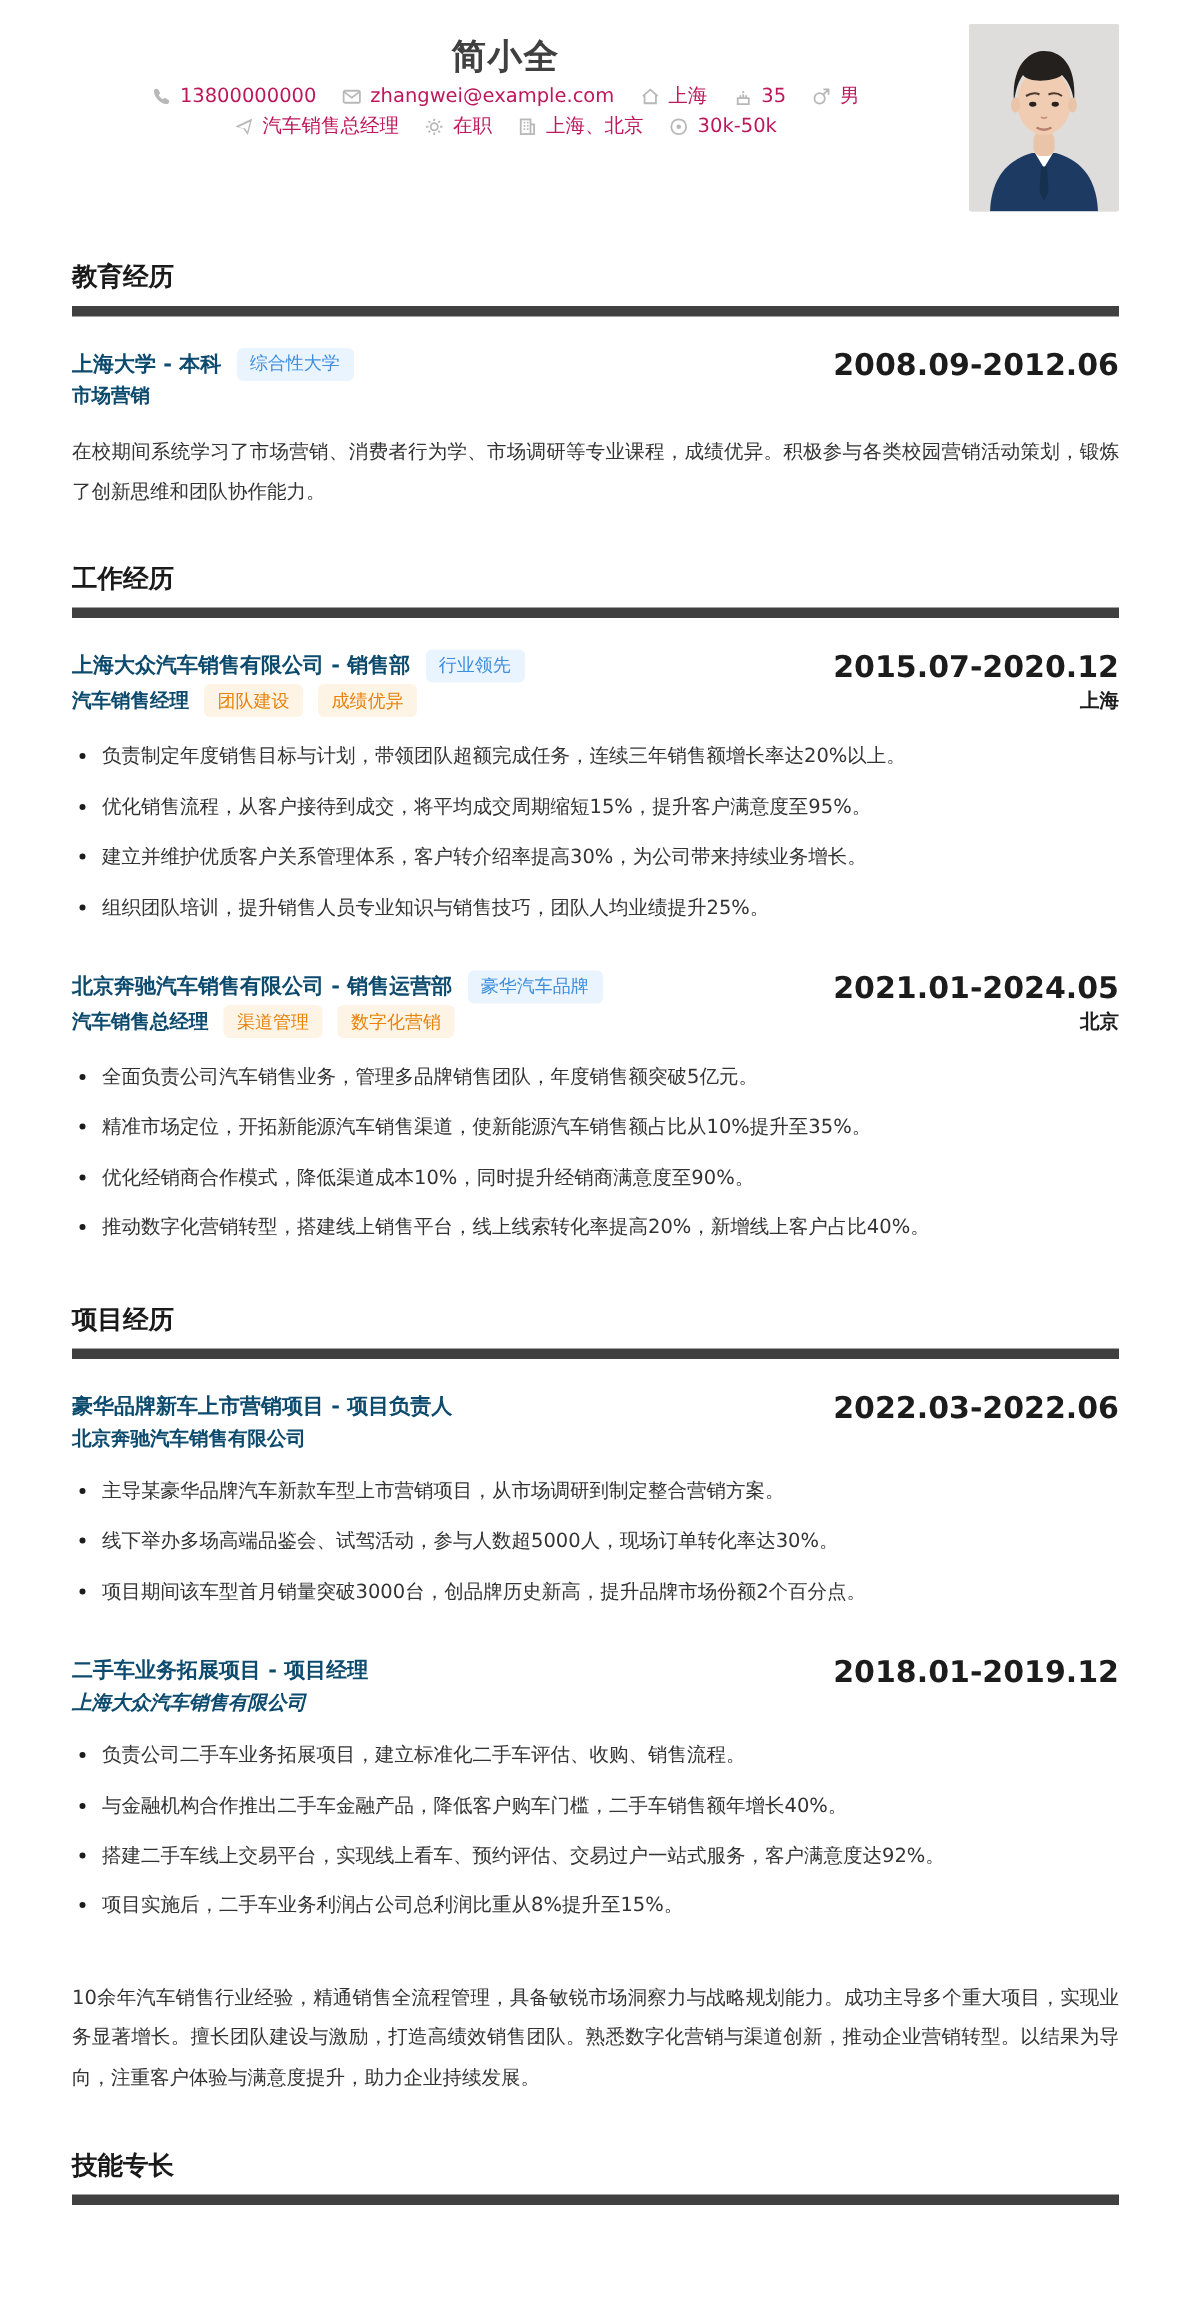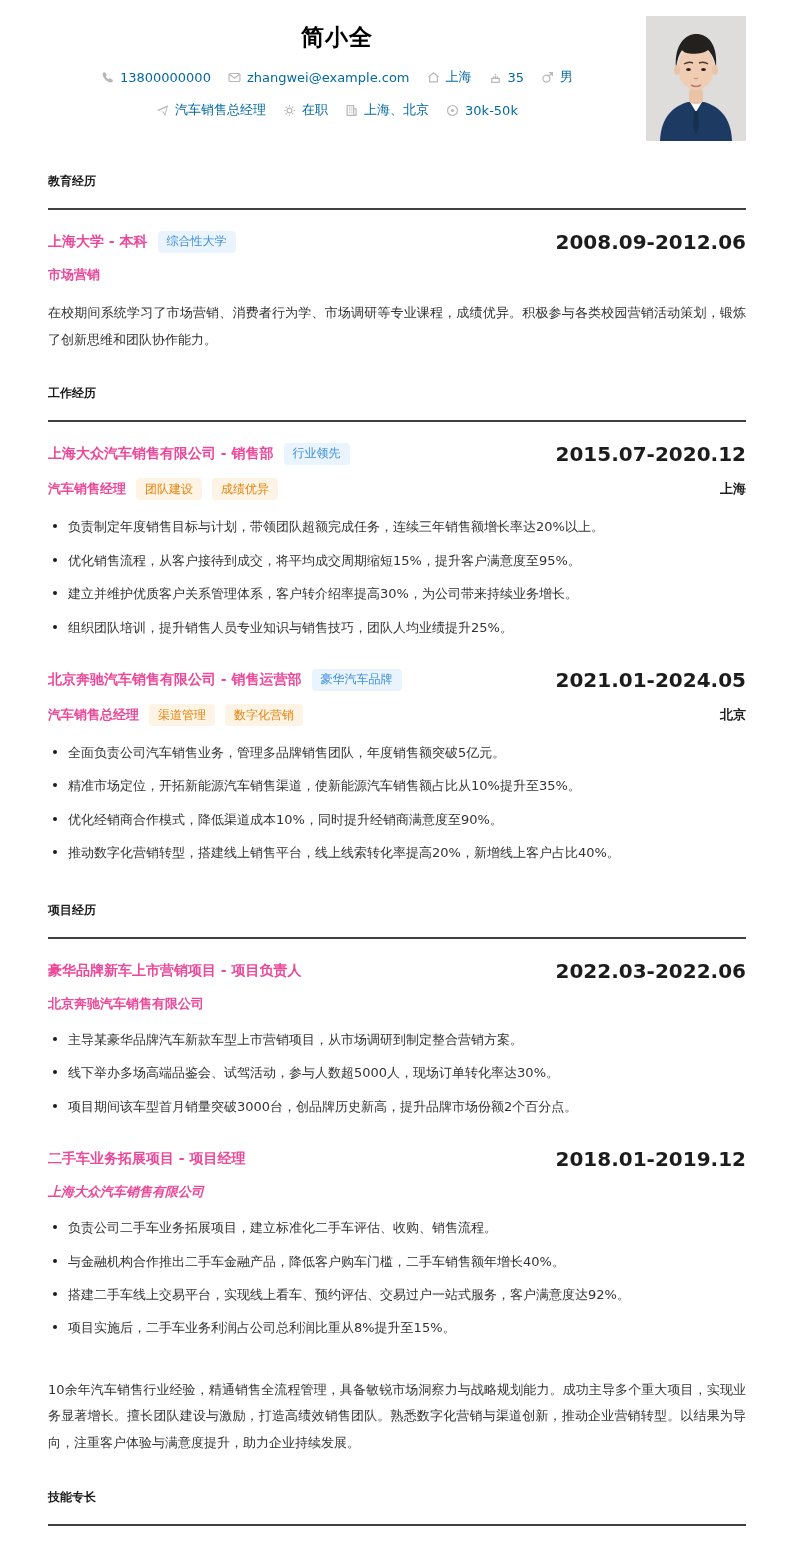--- a/index.html
+++ b/index.html
@@ -7,42 +7,42 @@
   body {
     width:794px; min-height:1547px; margin:0 auto;
     font-family:"DejaVu Sans","Liberation Sans",sans-serif;
     color:#333; font-size:13px;
   }
   .page { padding:16px 48px 40px; }
 
   
   .header { display:flex; align-items:flex-start; }
   .header-main { flex:1; text-align:center; padding-top:6px; }
-  .name { font-size:23px; font-weight:bold; color:#000000; letter-spacing:1px; }
-  .contact-row { margin-top:15px; display:flex; justify-content:center; align-items:center;
-                 flex-wrap:wrap; column-gap:17px; row-gap:10px; color:#0369a1; font-size:13px; }
+  .name { font-size:23px; font-weight:bold; color:#404040; letter-spacing:1px; }
+  .contact-row { margin-top:2px; display:flex; justify-content:center; align-items:center;
+                 flex-wrap:wrap; column-gap:17px; row-gap:10px; color:#be185d; font-size:13px; }
   .contact-item { display:inline-flex; align-items:center; gap:6px; white-space:nowrap; }
   .cicon { width:13px; height:13px; display:inline-block; flex:0 0 auto; }
   .cicon svg { width:13px; height:13px; display:block; }
   .photo { width:100px; height:125px; margin-left:20px; flex:0 0 auto; overflow:hidden;
            background:#d9d9d9; border-radius:2px; }
   .photo svg { width:100%; height:100%; display:block; }
 
   
   .section { margin-top:32px; }
-  .section-title { font-size:12px; font-weight:bold; color:#1a1a1a;
-                   padding-bottom:18px; border-bottom:2px solid #404040; }
+  .section-title { font-size:17px; font-weight:bold; color:#1a1a1a;
+                   padding-bottom:8px; border-bottom:7px solid #404040; }
 
   .entry { margin-top:20px; }
   .entry-row { display:flex; justify-content:space-between; align-items:center; }
   .entry-left { display:flex; align-items:center; gap:10px; min-height:22px; }
-  .entry-title { font-size:14px; font-weight:bold; color:#ec4899; }
+  .entry-title { font-size:14px; font-weight:bold; color:#0c4a6e; }
   .entry-date { font-size:20px; font-weight:bold; color:#1c1c1c; white-space:nowrap; }
   .entry-loc { font-size:13px; font-weight:bold; color:#1c1c1c; white-space:nowrap; }
-  .entry-sub { margin-top:12px; }
+  .entry-sub { margin-top:0; }
 
   .tag { display:inline-block; font-size:12px; line-height:1; padding:5px 9px; border-radius:4px; }
   .tag-blue { color:var(--accent_blue,#3d8edd); background:var(--tag_blue_bg,#eaf4fe);font-family:Liberation Mono, monospace; }
   .tag-orange { color:var(--accent_orange,#e8820a); background:var(--tag_orange_bg,#fdf4e6); }
 
   ul.bullets { list-style:none; margin-top:10px; }
   ul.bullets li { position:relative; padding:6px 0 6px 20px; line-height:1.65; color:#333; }
   ul.bullets li::before { content:""; position:absolute; left:5px; top:14px;
                           width:4px; height:4px; border-radius:50%; background:#1c1c1c; }
 

